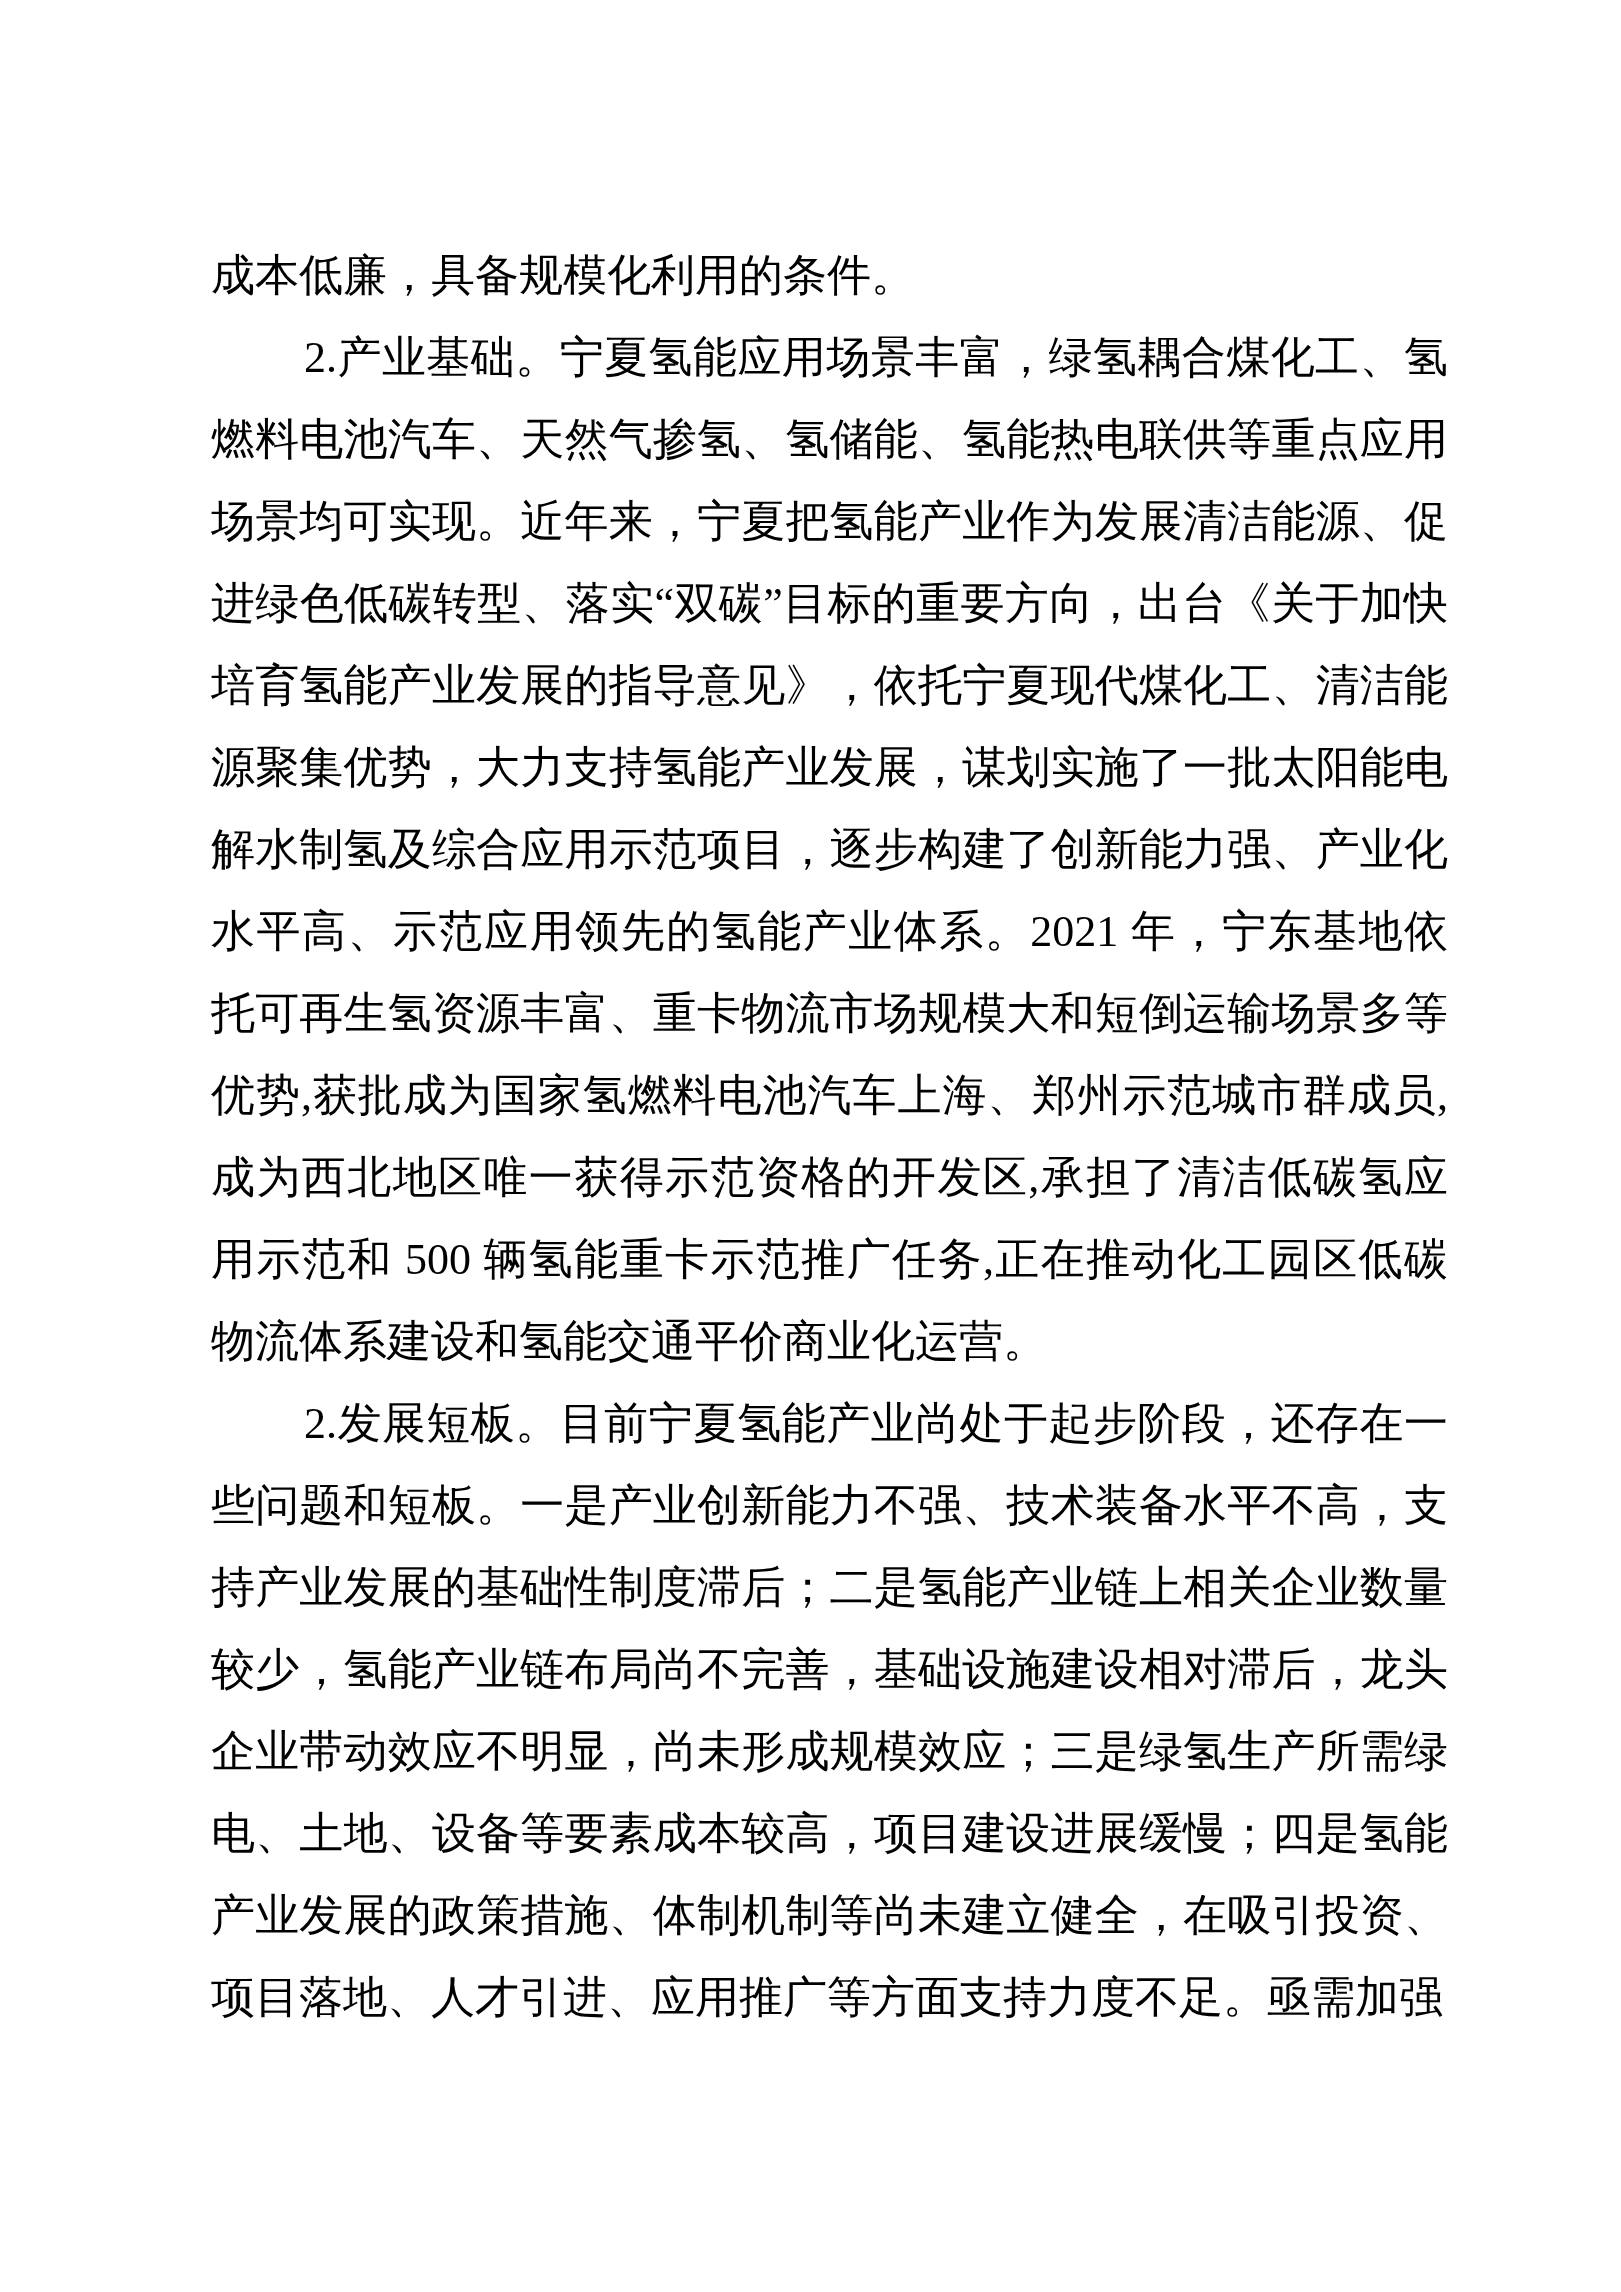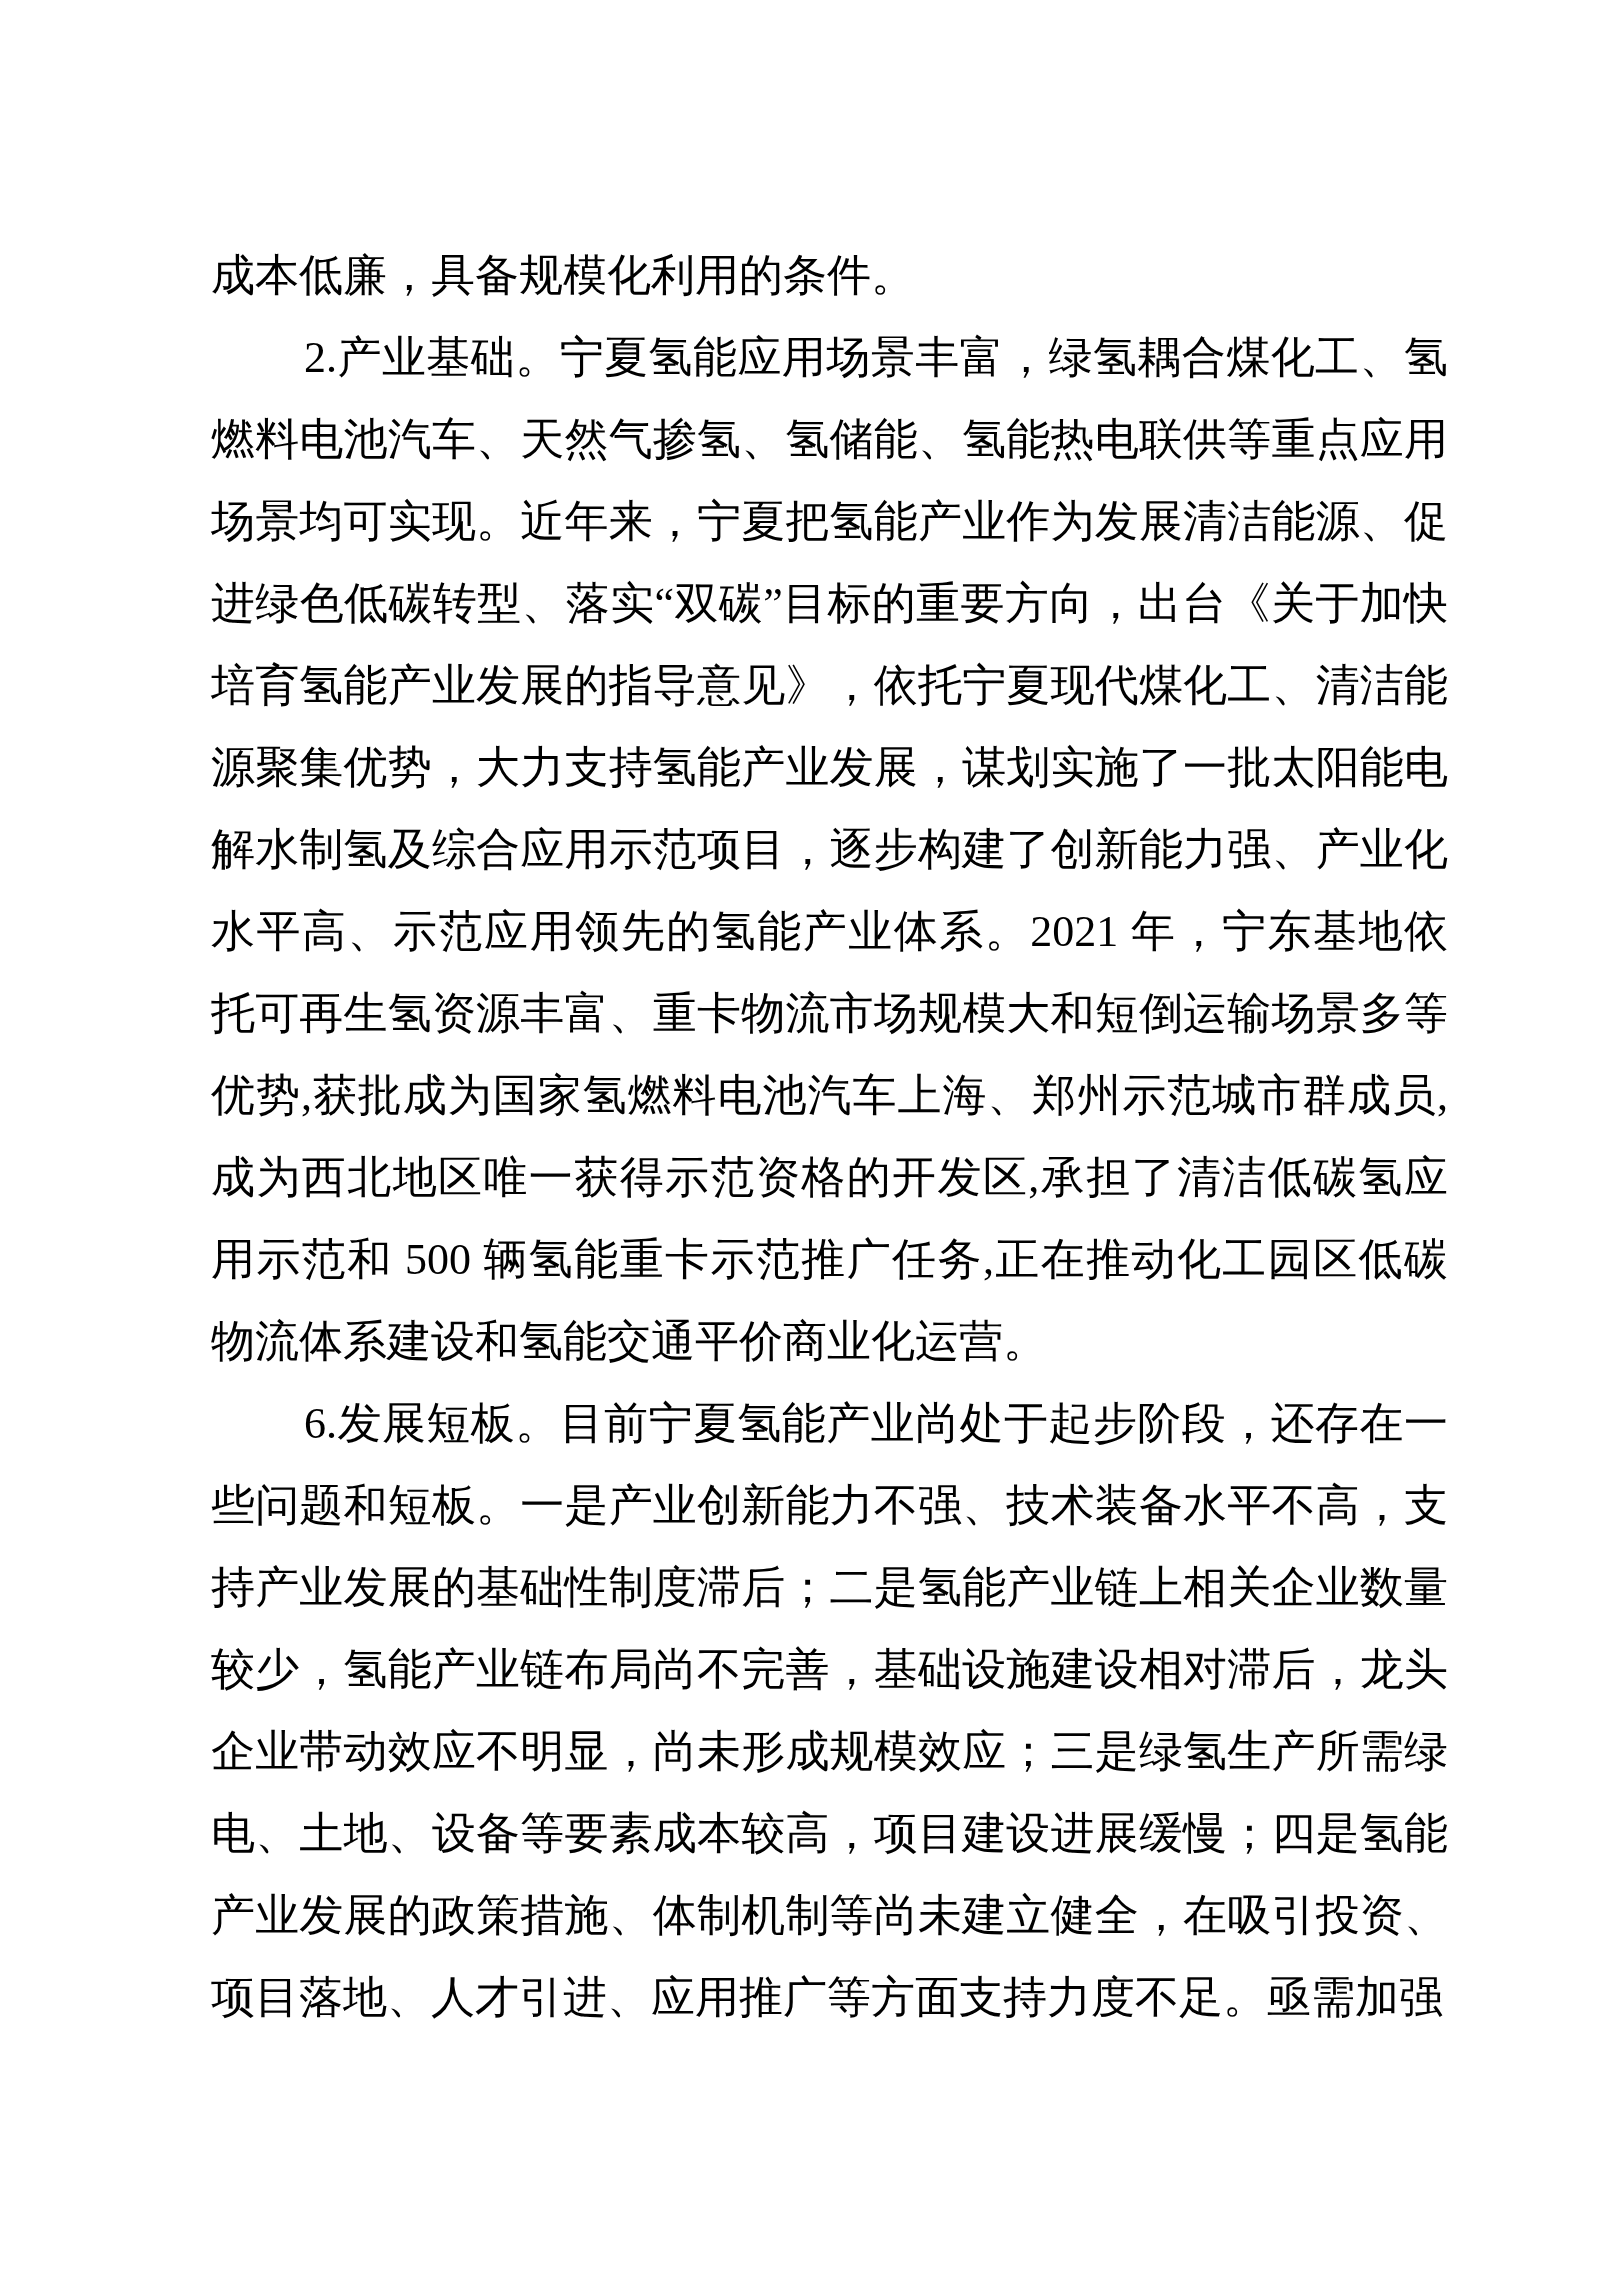--- a/index.html
+++ b/index.html
@@ -41,17 +41,17 @@
 </head>
 <body>
 
 <div class="page">
   <div class="text-block">
 
     <p class="para"><span>成本低廉，具备规模化利用的条件。</span></p>
 
     <p class="para indent"><span class="lead-run">2.产业基础。</span><span>宁夏氢能应用场景丰富，绿氢耦合煤化工、氢燃料电池汽车、天然气掺氢、氢储能、氢能热电联供等重点应用场景均可实现。近年来，宁夏把氢能产业作为发展清洁能源、促进绿色低碳转型、落实“双碳”目标的重要方向，出台《关于加快培育氢能产业发展的指导意见》，依托宁夏现代煤化工、清洁能源聚集优势，大力支持氢能产业发展，谋划实施了一批太阳能电解水制氢及综合应用示范项目，逐步构建了创新能力强、产业化水平高、示范应用领先的氢能产业体系。2021 年，宁东基地依托可再生氢资源丰富、重卡物流市场规模大和短倒运输场景多等优势,获批成为国家氢燃料电池汽车上海、郑州示范城市群成员,成为西北地区唯一获得示范资格的开发区,承担了清洁低碳氢应用示范和 500 辆氢能重卡示范推广任务,正在推动化工园区低碳物流体系建设和氢能交通平价商业化运营。</span></p>
 
-    <p class="para indent"><span class="lead-run">6.发展短板。</span><span>目前宁夏氢能产业尚处于起步阶段，还存在一些问题和短板。一是产业创新能力不强、技术装备水平不高，支持产业发展的基础性制度滞后；二是氢能产业链上相关企业数量较少，氢能产业链布局尚不完善，基础设施建设相对滞后，龙头企业带动效应不明显，尚未形成规模效应；三是绿氢生产所需绿电、土地、设备等要素成本较高，项目建设进展缓慢；四是氢能产业发展的政策措施、体制机制等尚未建立健全，在吸引投资、项目落地、人才引进、应用推广等方面支持力度不足。亟需加强</span></p>
+    <p class="para indent"><span class="lead-run">2.发展短板。</span><span>目前宁夏氢能产业尚处于起步阶段，还存在一些问题和短板。一是产业创新能力不强、技术装备水平不高，支持产业发展的基础性制度滞后；二是氢能产业链上相关企业数量较少，氢能产业链布局尚不完善，基础设施建设相对滞后，龙头企业带动效应不明显，尚未形成规模效应；三是绿氢生产所需绿电、土地、设备等要素成本较高，项目建设进展缓慢；四是氢能产业发展的政策措施、体制机制等尚未建立健全，在吸引投资、项目落地、人才引进、应用推广等方面支持力度不足。亟需加强</span></p>
 
   </div>
 </div>
 
 
 </body></html>

